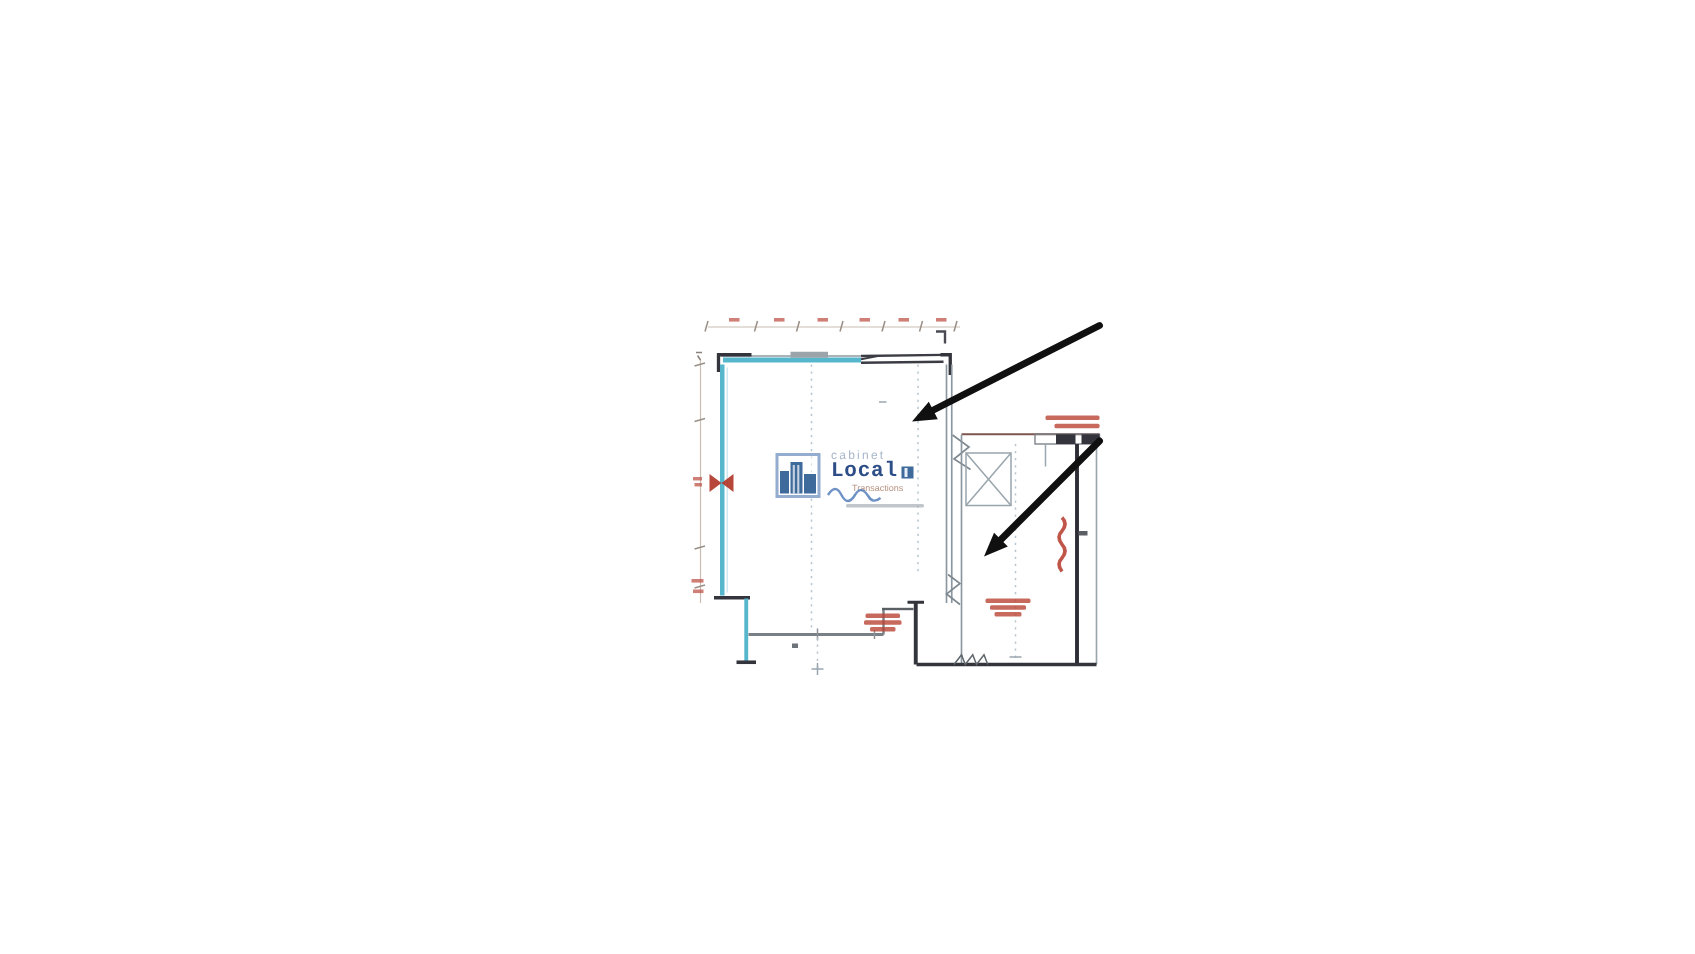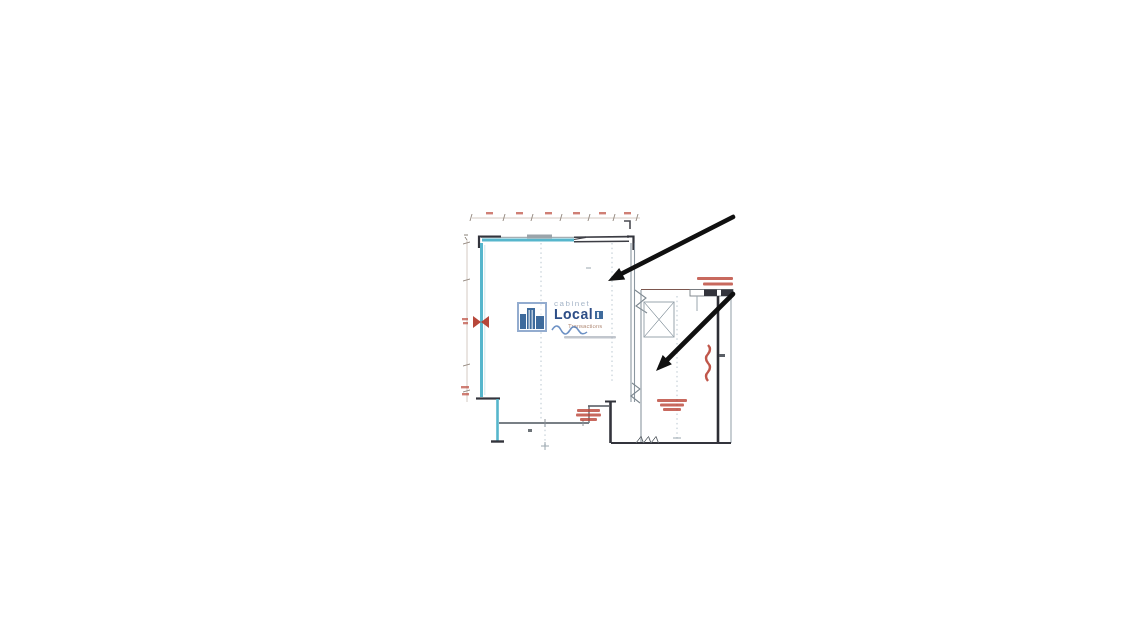--- a/index.html
+++ b/index.html
@@ -14,21 +14,21 @@
   .wm-icon{
     position:absolute;left:3px;top:6px;width:30px;height:30px;
     border:2px solid #8aa6cc;background:rgba(255,255,255,.55);box-sizing:border-box;
   }
   .wm-text{position:absolute;left:40px;top:3px;width:90px;}
   .wm-cabinet{
     font-size:8px;color:#9fb0c4;letter-spacing:1.5px;line-height:9px;
   }
   .wm-local{
     font-size:14px;font-weight:bold;color:#1c3f7d;line-height:13px;letter-spacing:.5px;
-    display:flex;align-items:center;gap:2px;
+    display:flex;align-items:center;gap:2px;font-family:Liberation Mono, monospace;
   }
   .wm-mark{display:inline-block;width:8px;height:8px;background:#2f5f94;position:relative;}
   .wm-mark::after{content:"";position:absolute;left:2px;top:1px;width:2px;height:6px;background:#e8eef6;}
   .wm-trans{
     font-size:6px;color:#b08a76;line-height:7px;margin-top:2px;margin-left:14px;
     filter:blur(.3px);
   }
   .scribble{position:absolute;}
 </style>
 </head>

